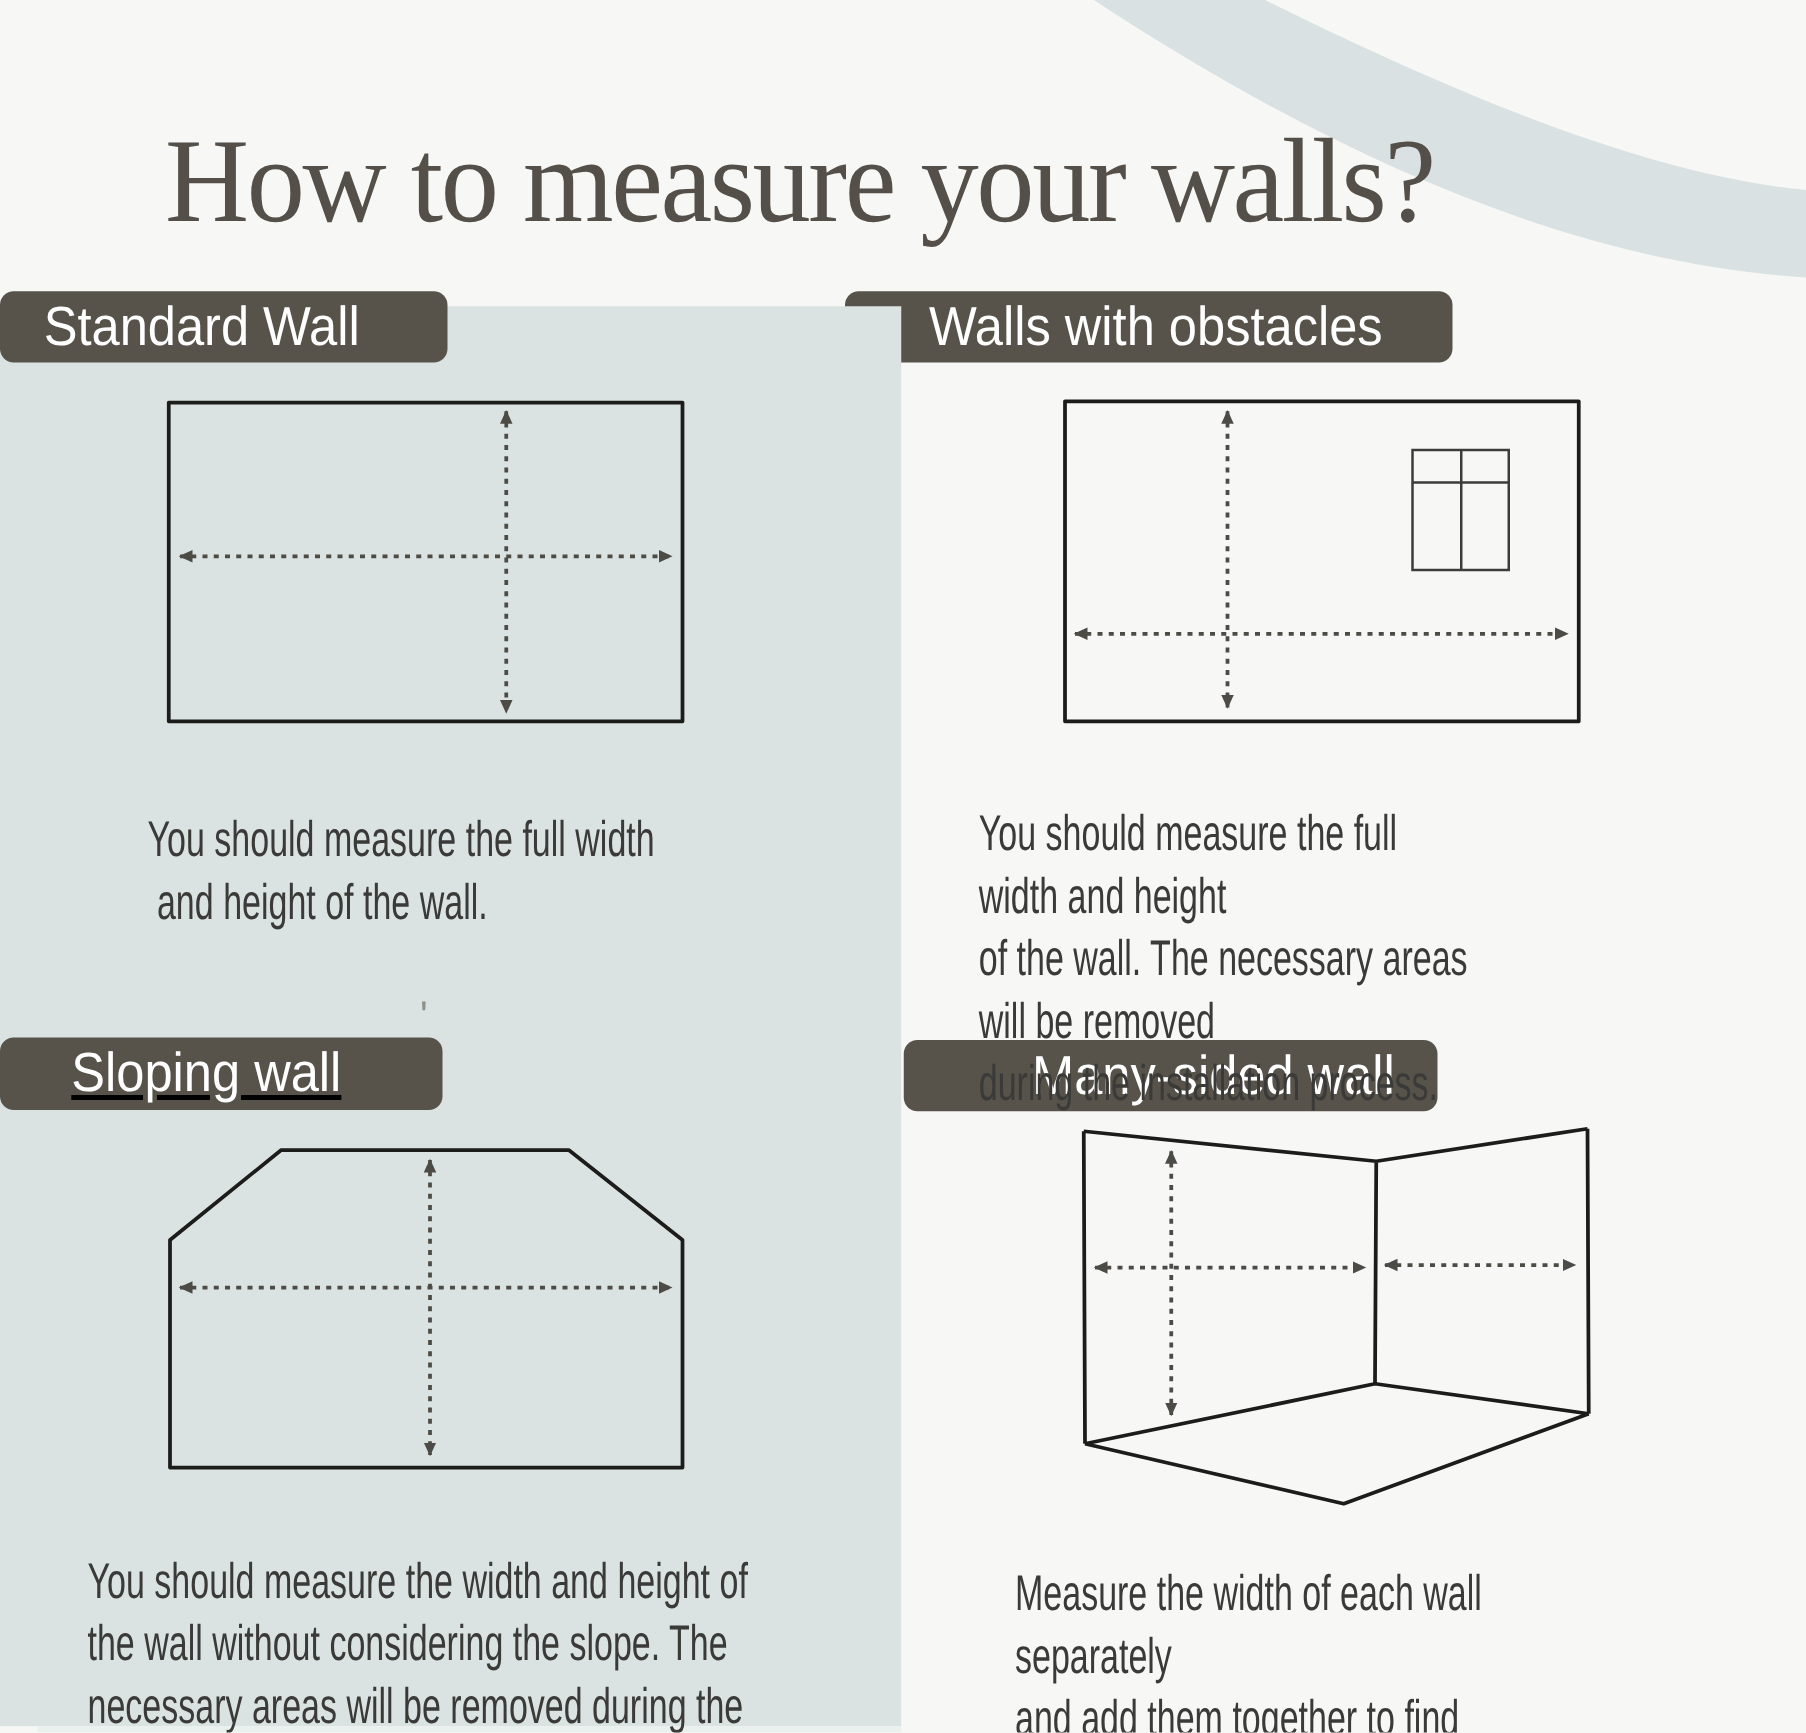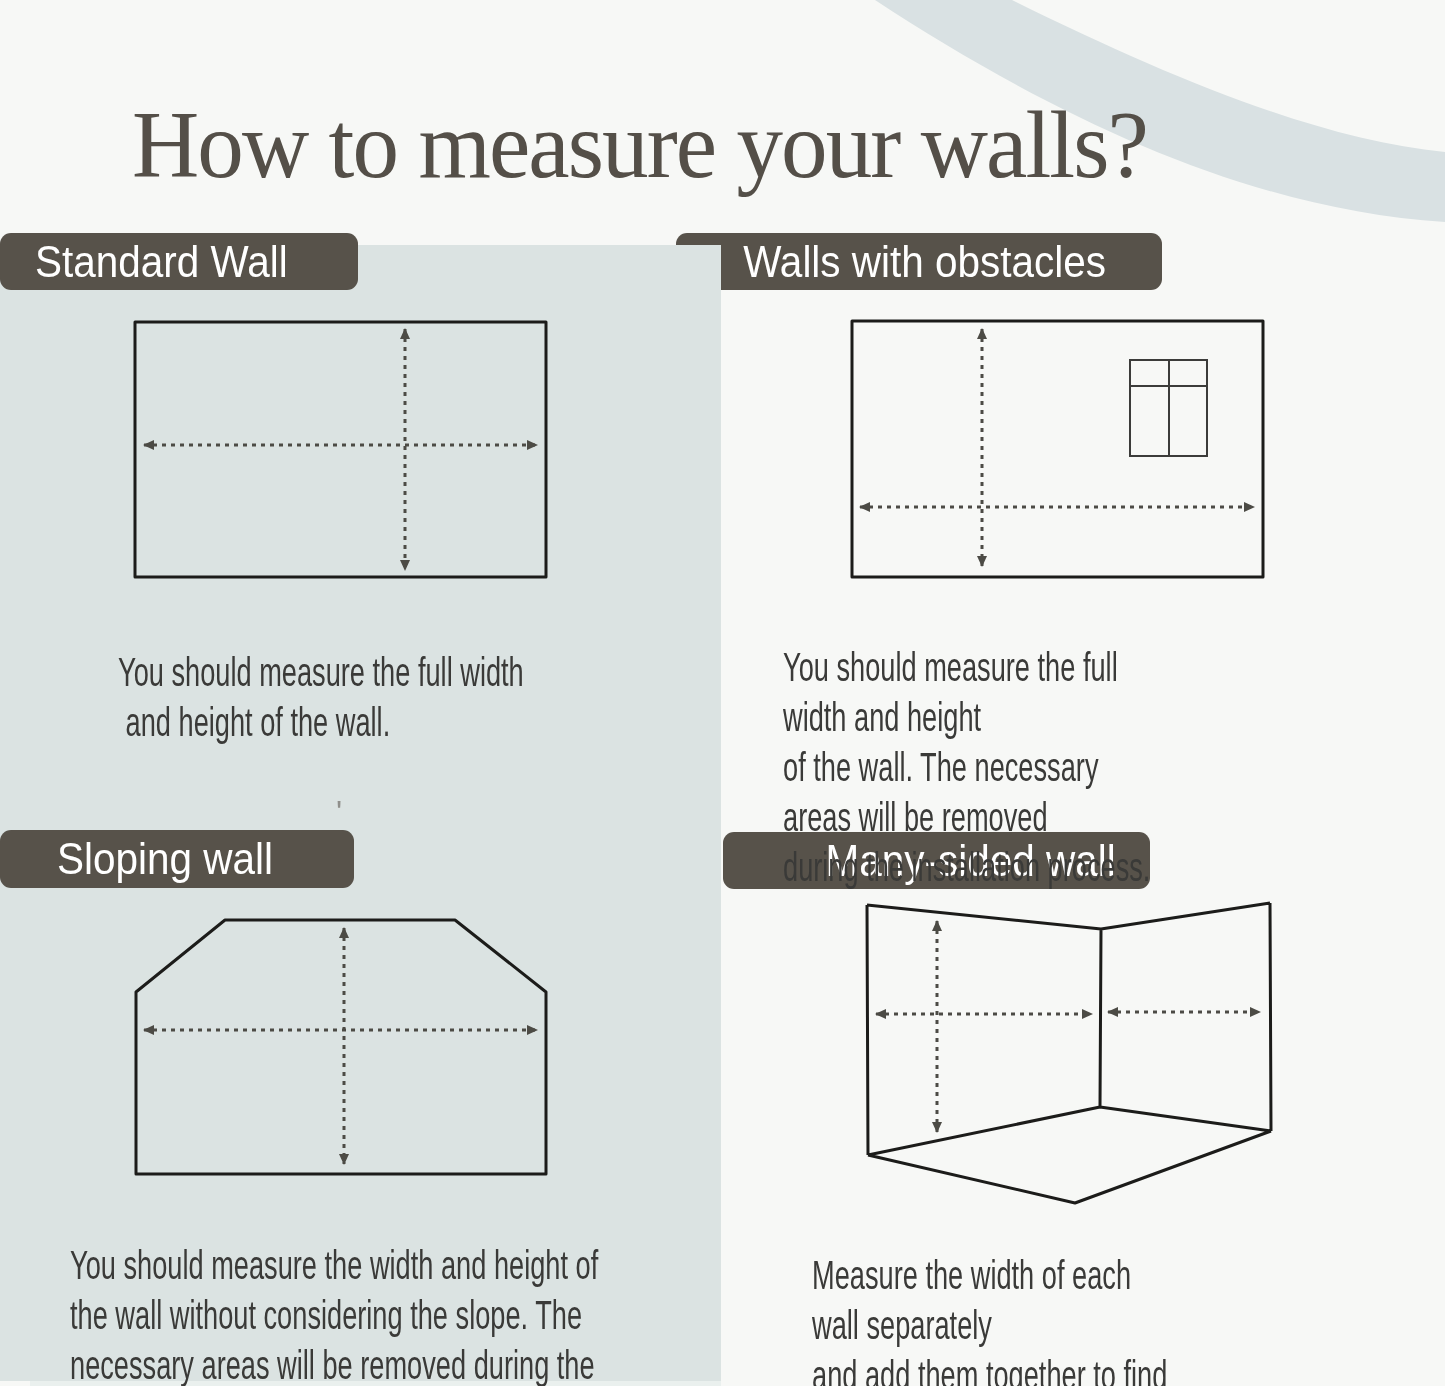--- a/index.html
+++ b/index.html
@@ -1,18 +1,18 @@
 <!DOCTYPE html>
 <html><head>
 <meta charset="utf-8">
 <style>
   html,body{margin:0;padding:0;}
   body{width:1445px;height:1386px;position:relative;overflow:hidden;
        background:#f7f8f6;font-family:"Liberation Sans",sans-serif;}
-  #canvas{position:absolute;inset:0;width:1346px;height:1386px;}
+  #canvas{position:absolute;inset:0;width:1346px;height:1386px;padding-left:28px;}
 
   
   .stripe-svg{position:absolute;left:0;top:0;z-index:0;pointer-events:none;}
 
   
   .left-panel{position:absolute;left:0;top:245px;width:721px;height:1136px;
               background:#dbe3e2;z-index:1;}
   .bottom-strip{position:absolute;left:30px;top:1381px;width:691px;height:5px;
                 background:#eaf0ee;z-index:2;}
 
@@ -25,21 +25,21 @@
   
   .bar{position:absolute;background:#57524a;z-index:2;border-radius:11px;}
   .bar.under-panel{z-index:0;}
   .bar-label{display:block;color:#ffffff;white-space:nowrap;
              font:400 44px/57px "Liberation Sans",sans-serif;
              transform:scaleX(0.92);transform-origin:0 0;}
   #bar-standard{left:0;top:233px;width:358px;height:57px;}
   #bar-standard .bar-label{padding-left:38px;}
   #bar-obstacles{left:676px;top:233px;width:486px;height:57px;}
   #bar-obstacles .bar-label{padding-left:73px;}
-  #bar-sloping{left:0;top:830px;width:354px;height:58px;}
+  #bar-sloping{left:0;top:830px;width:354px;height:58px;text-decoration:underline;}
   #bar-sloping .bar-label{padding-left:62px;line-height:58px;}
   #bar-many{left:723px;top:832px;width:427px;height:57px;text-align:right;}
   #bar-many .bar-label{padding-left:56px;}
 
   
   .overlay{position:absolute;left:0;top:0;z-index:3;pointer-events:none;}
   .wall{fill:none;stroke:#1c1c1a;stroke-width:3;stroke-linejoin:round;}
   .winline{fill:none;stroke:#3c3c3a;stroke-width:2;}
   .dash{fill:none;stroke:#4c4b45;stroke-width:3;stroke-dasharray:4 5;}
 

